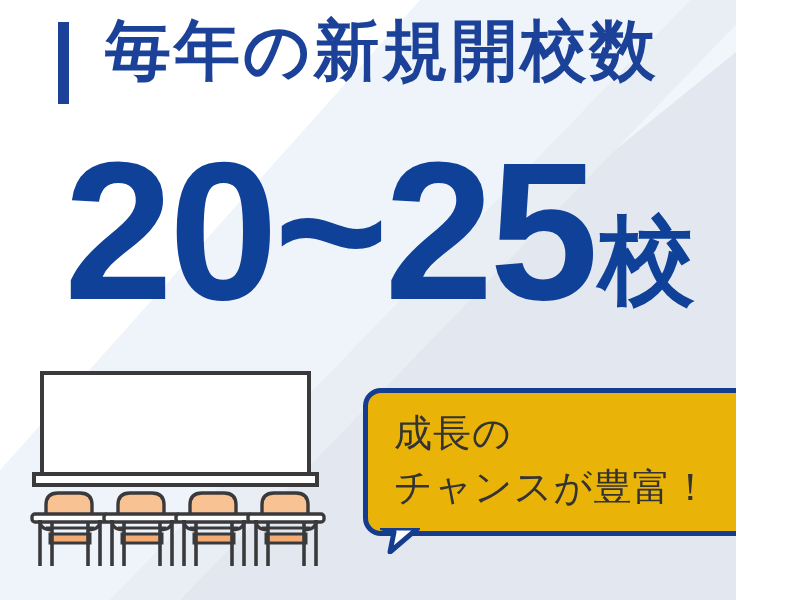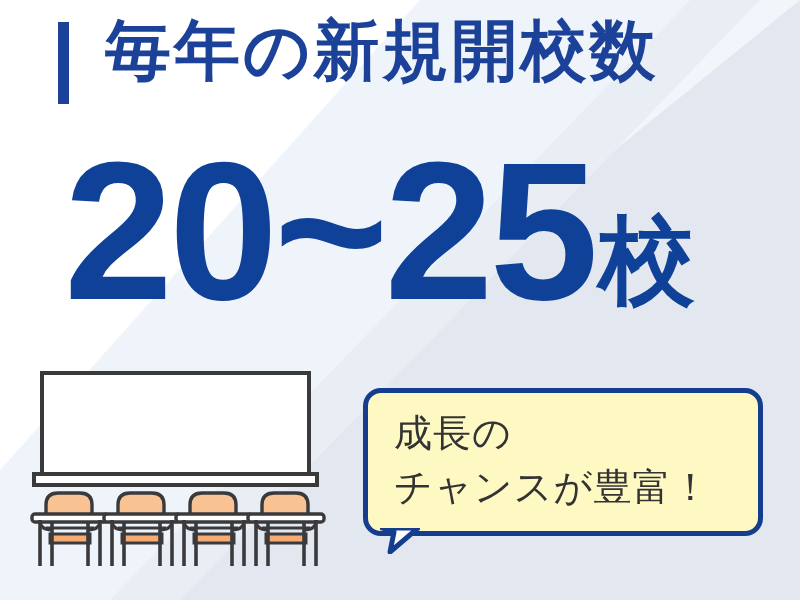--- a/index.html
+++ b/index.html
@@ -7,21 +7,21 @@
     margin: 0;
     padding: 0;
   }
   body {
     font-family: "Liberation Sans", "DejaVu Sans", sans-serif;
     background: #ffffff;
   }
 
   #poster {
     position: relative;
-    width: 800px;
+    width: 736px;
     height: 600px;
     overflow: hidden;
     background: #ffffff;
   }
 
   
   .bg-layer {
     position: absolute;
     inset: 0;
     overflow: hidden;
@@ -125,21 +125,21 @@
     height: 210px;
   }
 
   
   .bubble {
     position: absolute;
     left: 363px;
     top: 388px;
     width: 400px;
     height: 148px;
-    background: #fef9c3;
+    background: #eab308;
     border: 5px solid #153d8f;
     border-radius: 18px;
     box-sizing: border-box;
   }
   .bubble-text {
     position: absolute;
     left: 26px;
     top: 14px;
     font-family: "DejaVu Sans", "Liberation Sans", sans-serif;
     font-size: 38px;

